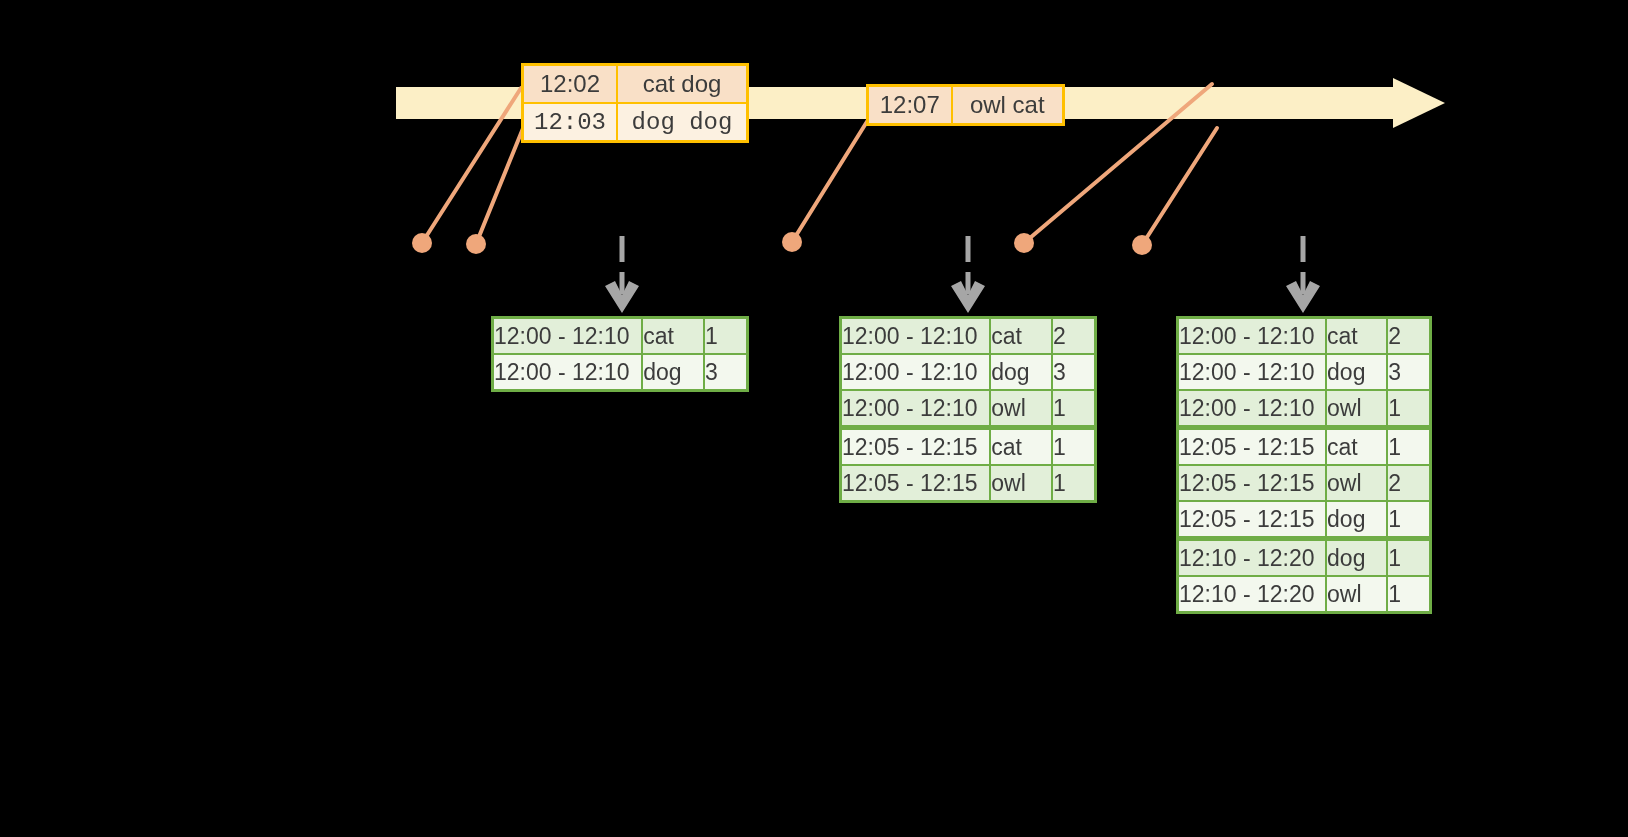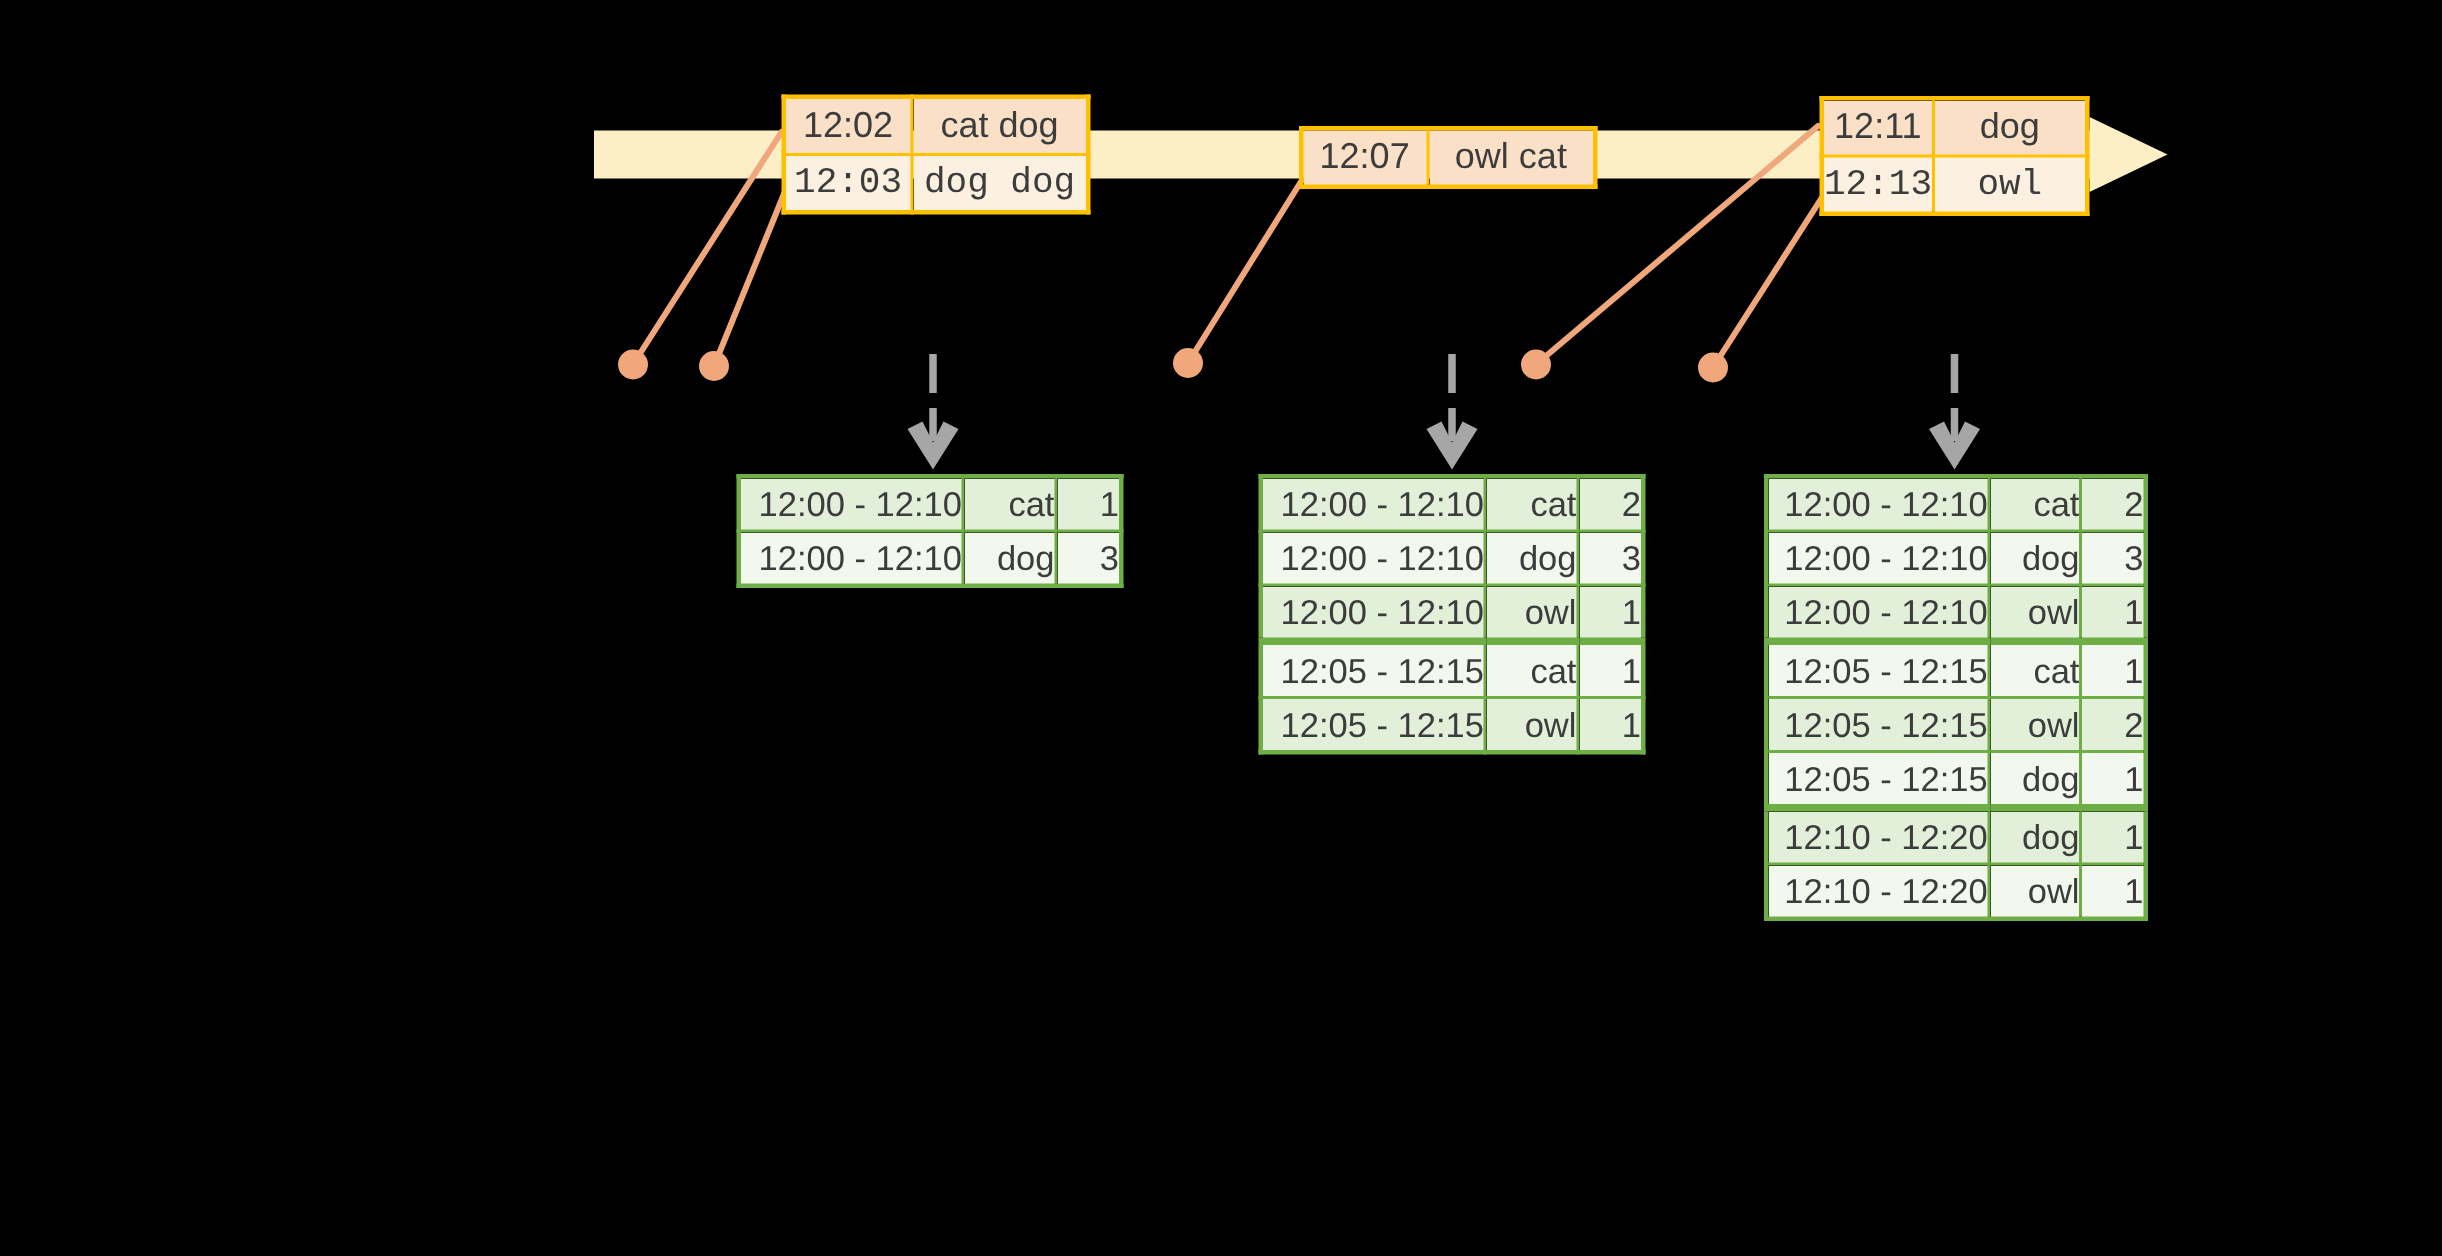--- a/index.html
+++ b/index.html
@@ -25,28 +25,28 @@
   .trigger-line{stroke:var(--trigger-arrow);stroke-width:5;}
   .trigger-head{fill:var(--trigger-arrow);}
 
   
   table.event-table{position:absolute;border-collapse:collapse;table-layout:fixed;
     font-size:24px;border:3px solid var(--event-border);}
   table.event-table td{border:2px solid var(--event-border);text-align:center;
     height:36px;padding:0;overflow:hidden;white-space:nowrap;}
   table.event-table tr.dark td{background:var(--event-row-fill-dark);}
   table.event-table tr.light td{background:var(--event-row-fill-light);font-family:Liberation Mono, monospace;}
-  #evt1{left:521px;top:63px;width:206px;}
+  #evt1{left:521px;top:63px;width:228px;}
   #evt2{left:866px;top:84px;width:168px;}
   #evt3{left:1213px;top:64px;width:180px;}
 
   
   table.result-table{position:absolute;border-collapse:collapse;table-layout:fixed;
     font-size:23px;border:3px solid var(--result-border);}
-  table.result-table td{border:2px solid var(--result-border);text-align:right;
+  table.result-table td{border:2px solid var(--result-border);text-align:left;
     height:34px;padding:0;overflow:hidden;white-space:nowrap;}
   table.result-table tr.dark td{background:var(--result-row-fill-dark);}
   table.result-table tr.light td{background:var(--result-row-fill-light);}
   table.result-table tr.group-start td{border-top:5px solid var(--result-border);}
   #res1{left:491px;top:316px;width:258px;}
   #res2{left:839px;top:316px;width:258px;}
   #res3{left:1176px;top:316px;width:256px;}
 </style>
 </head>
 <body>
@@ -98,36 +98,20 @@
         <col style="width:84px">
         <col style="width:112px">
       </colgroup>
     <tbody>
         <tr class="dark">
           <td>12:07</td>
           <td>owl cat</td>
         </tr>
       </tbody>
   </table>
-  <table class="event-table" id="evt3">
-    <colgroup>
-        <col style="width:73px">
-        <col style="width:101px">
-      </colgroup>
-    <tbody>
-        <tr class="dark">
-          <td>12:11</td>
-          <td>dog</td>
-        </tr>
-        <tr class="light">
-          <td>12:13</td>
-          <td>owl</td>
-        </tr>
-      </tbody>
-  </table>
 
   <table class="result-table" id="res1">
     <colgroup>
         <col style="width:148px">
         <col style="width:61px">
         <col style="width:43px">
       </colgroup>
     <tbody>
         <tr class="dark">
           <td>12:00 - 12:10</td>

